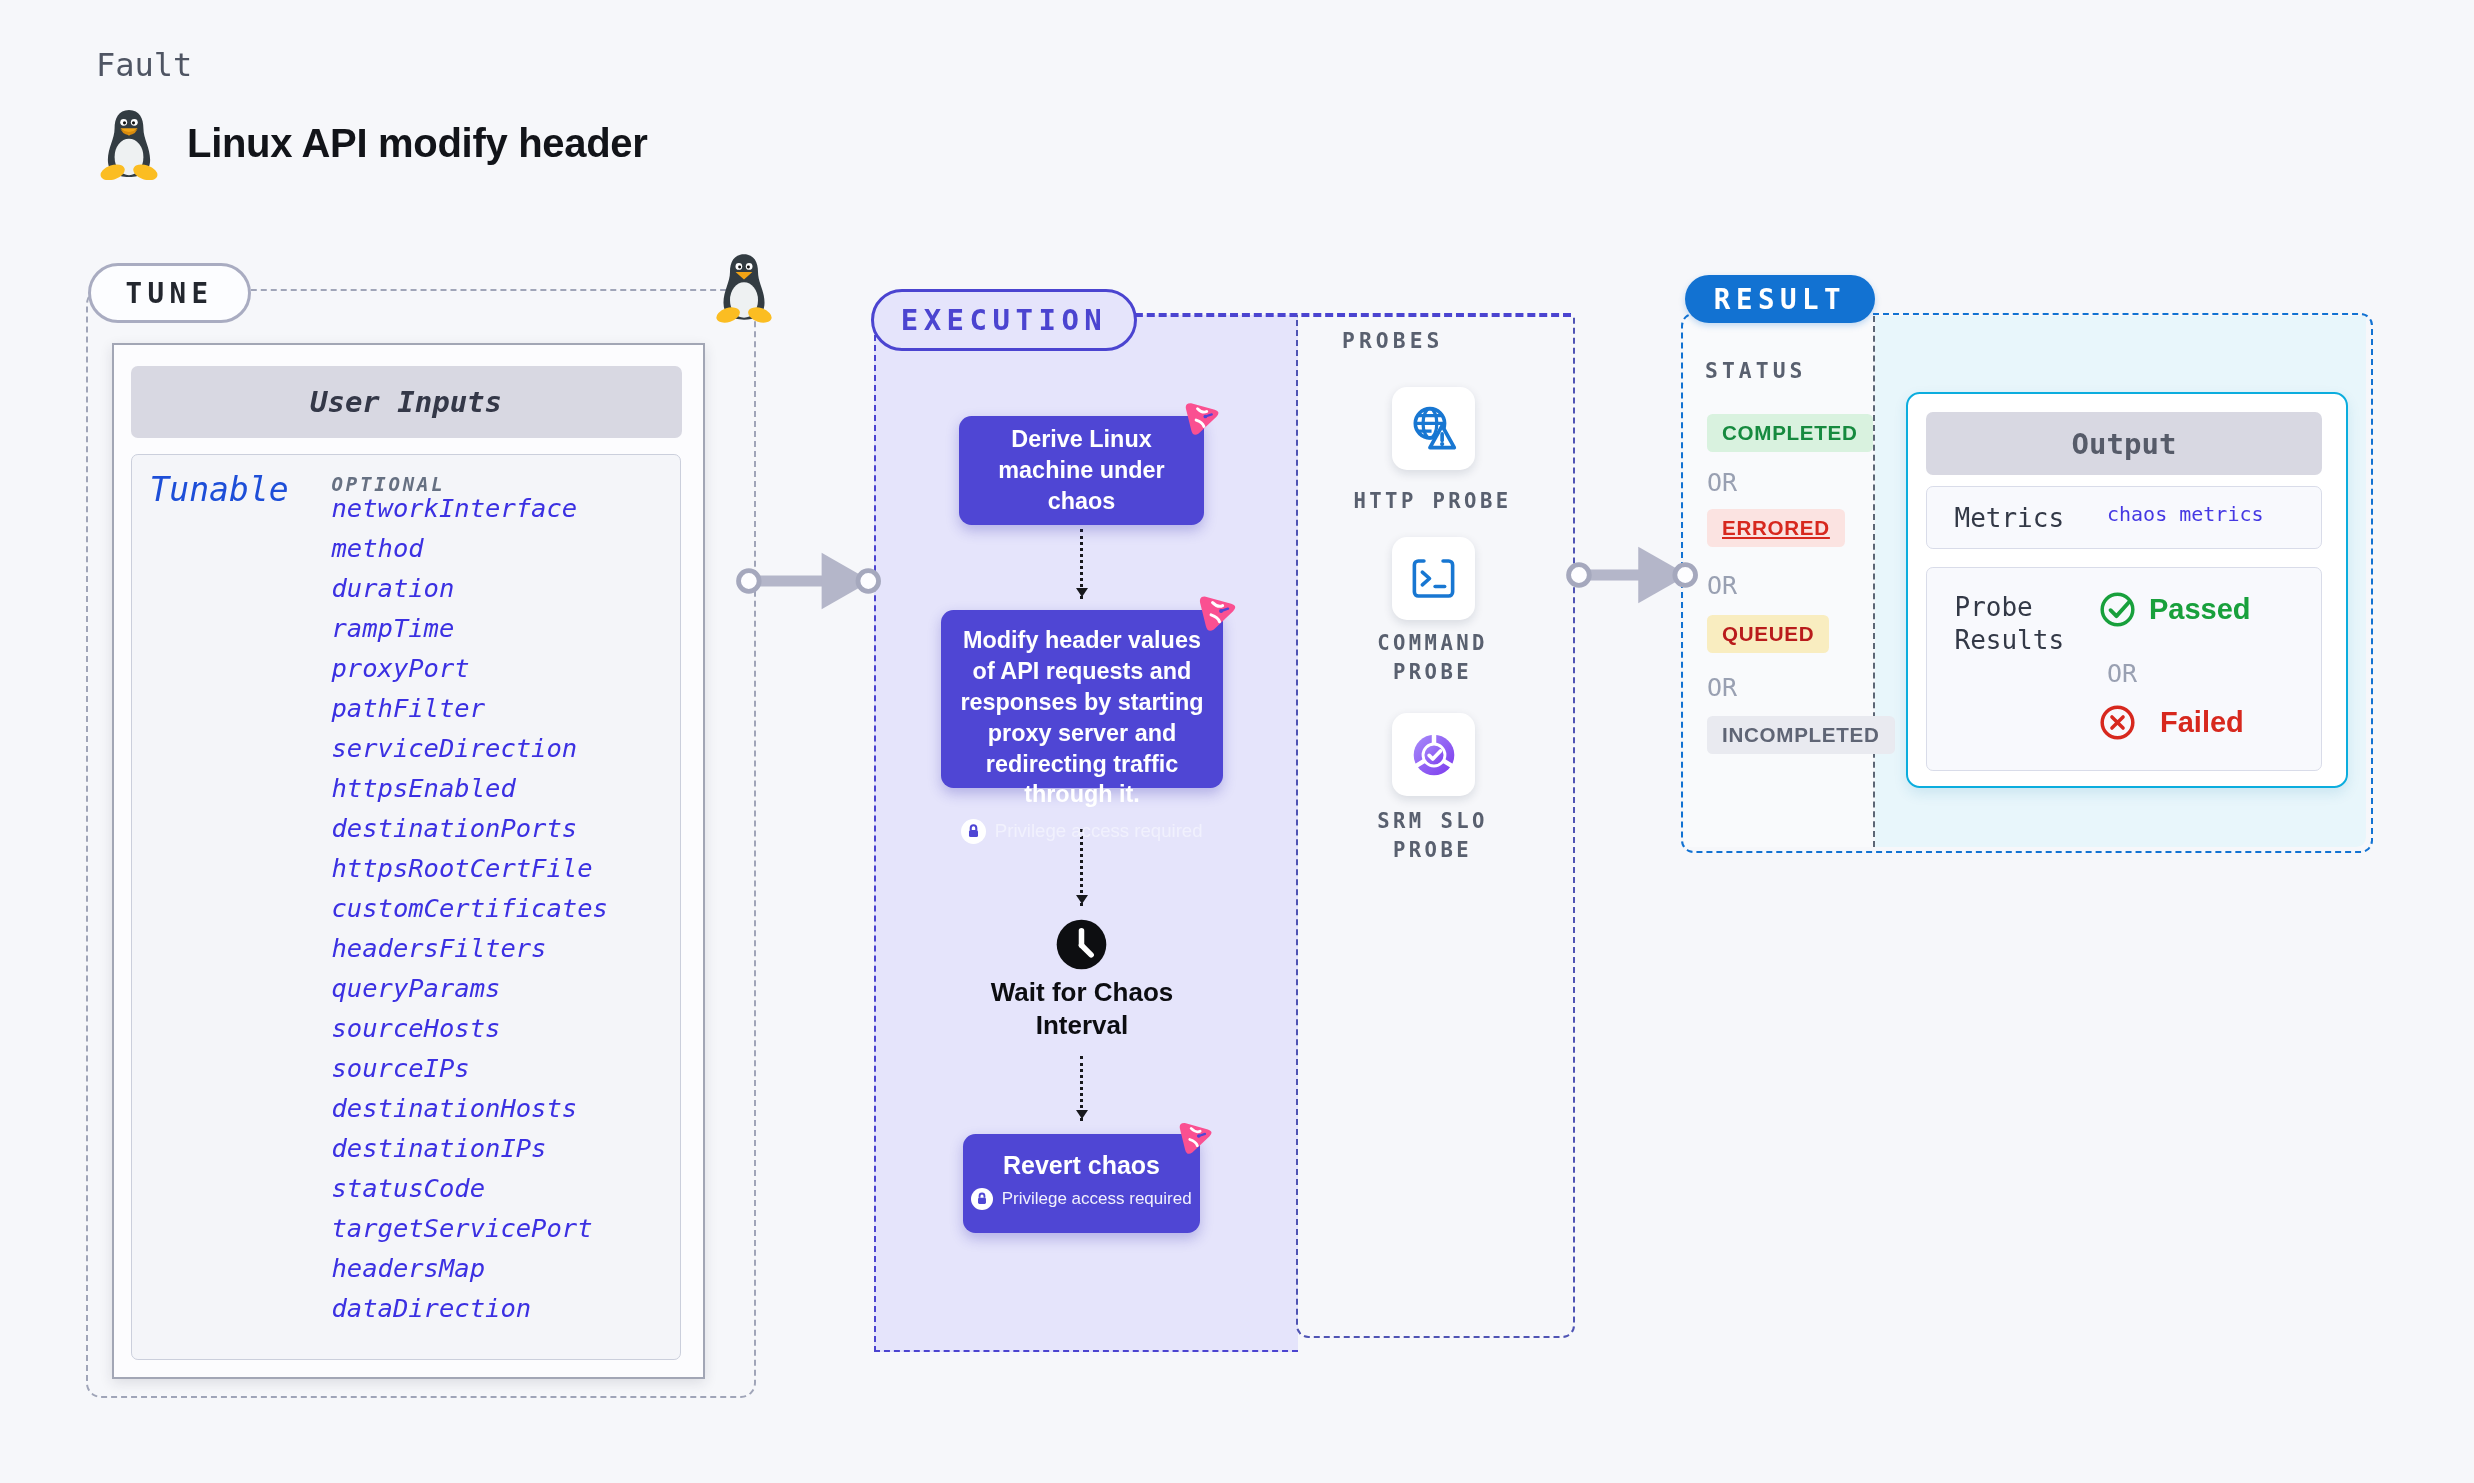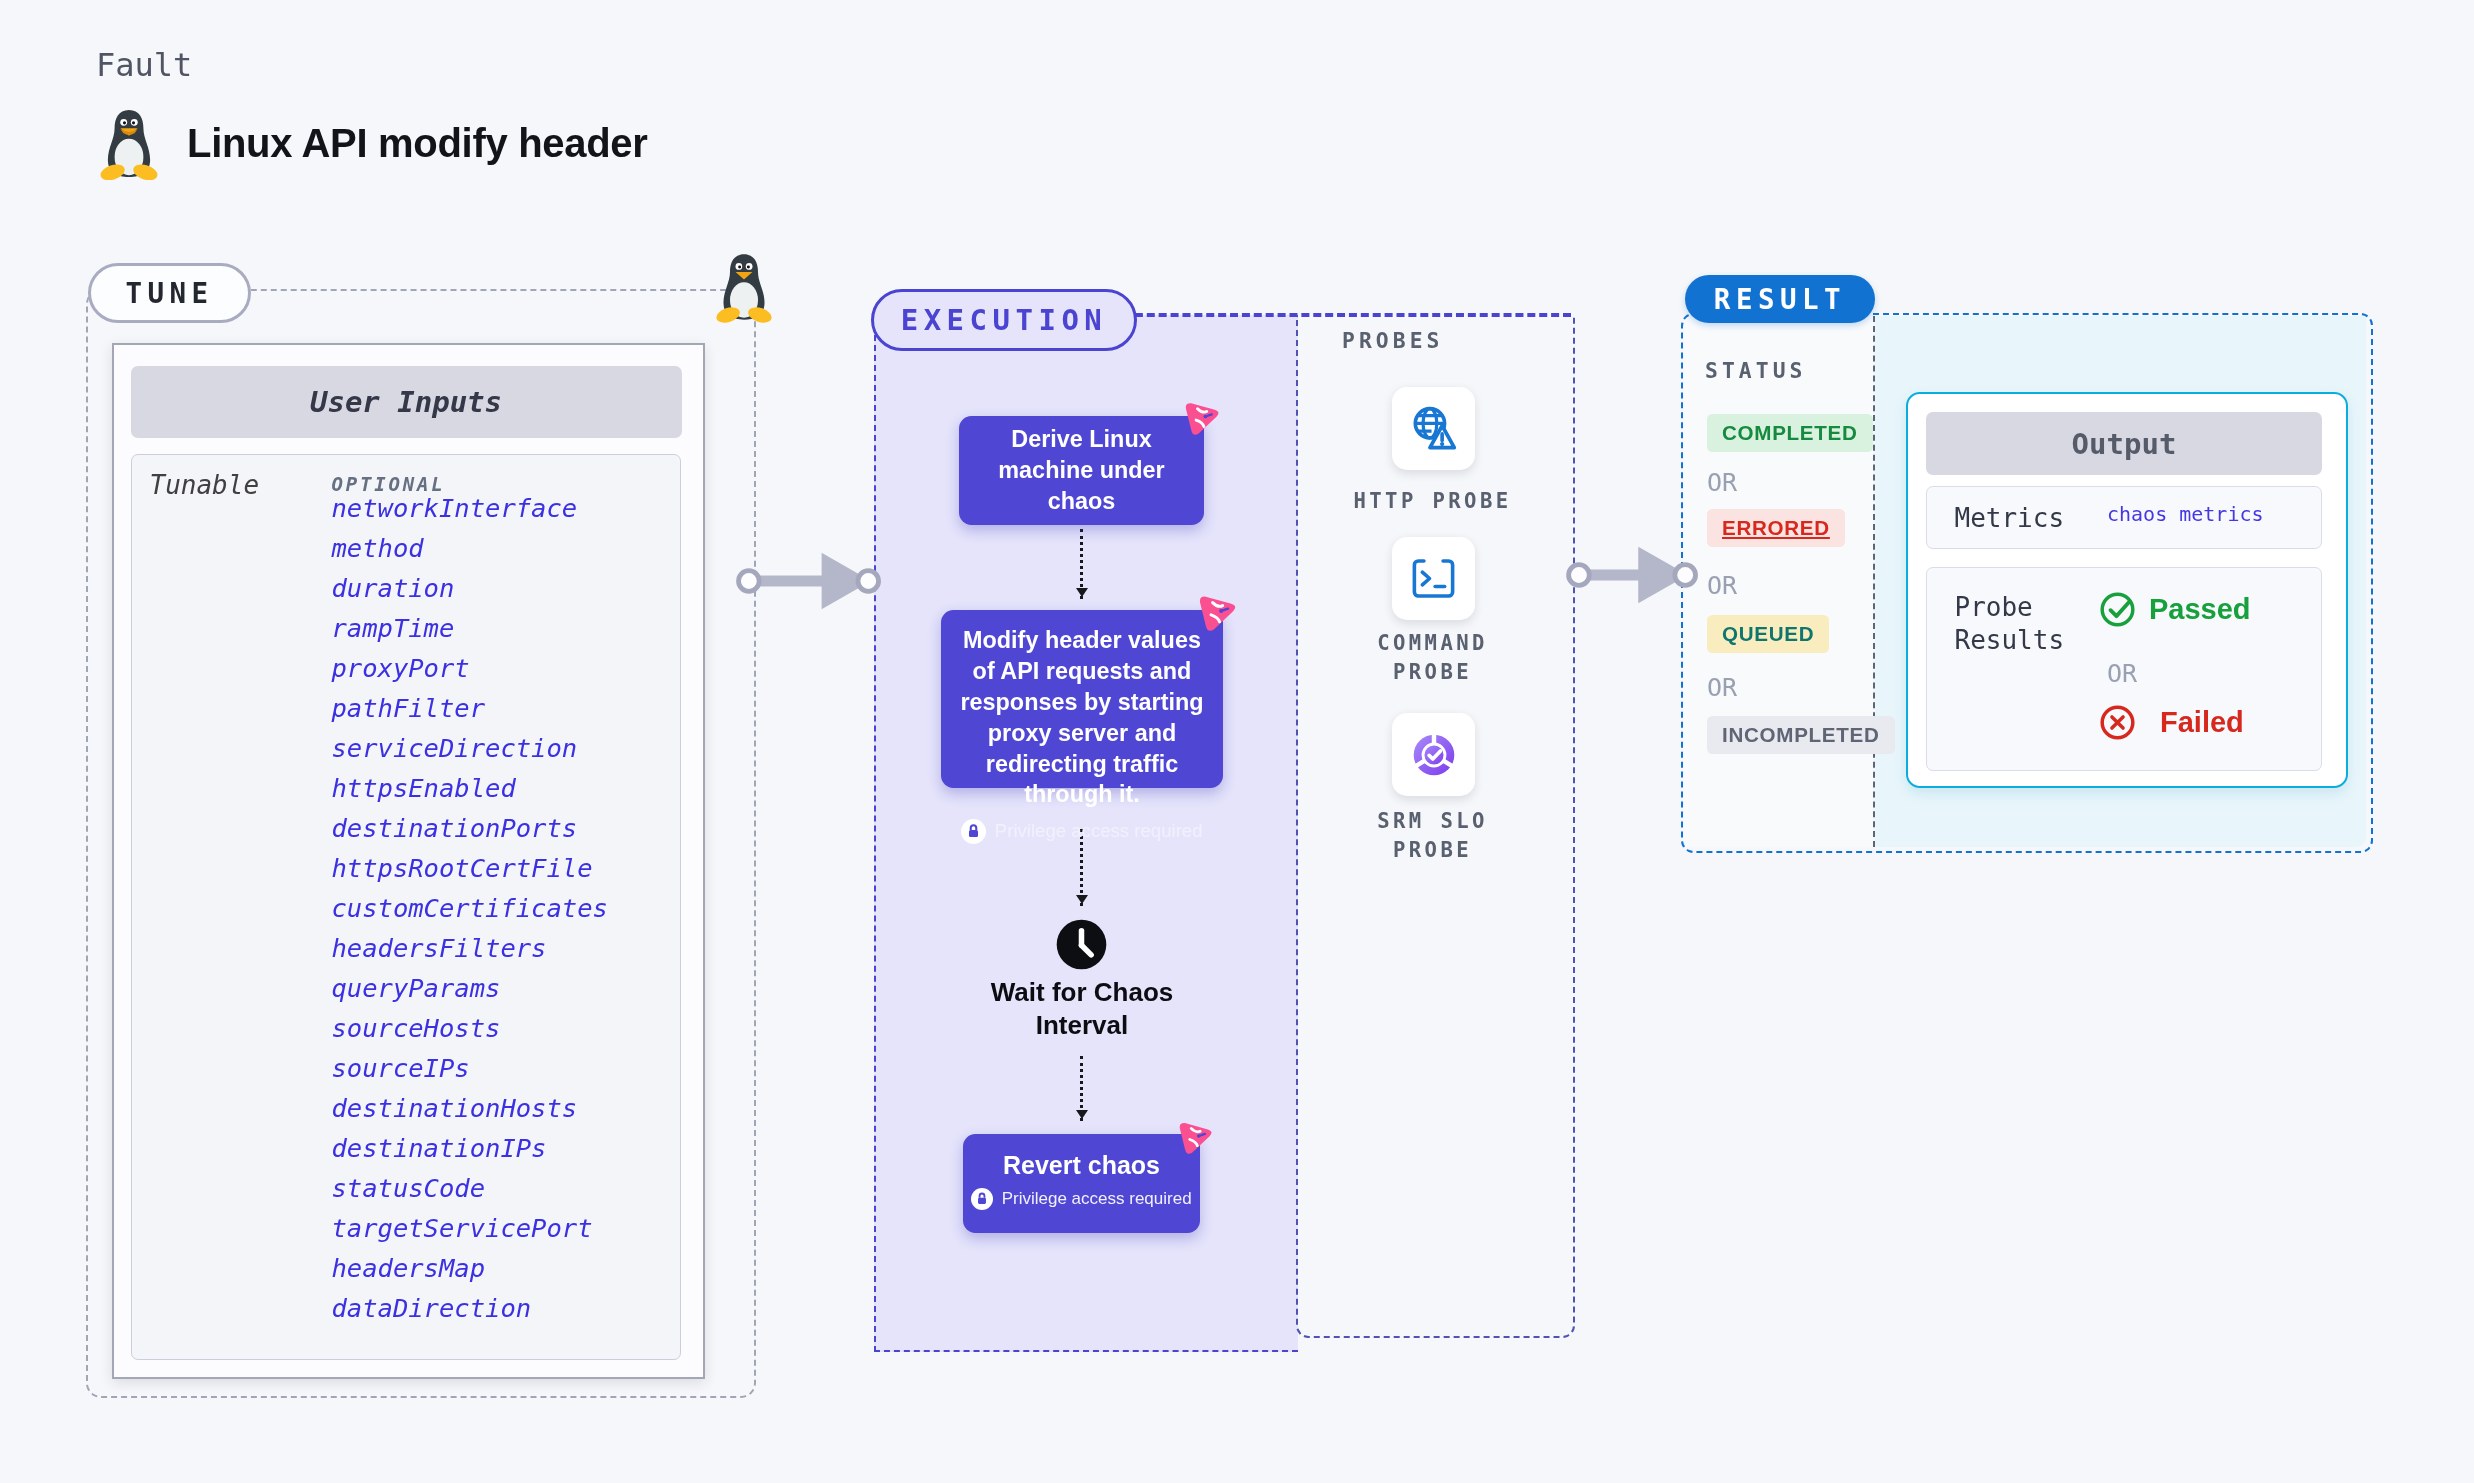--- a/index.html
+++ b/index.html
@@ -16,21 +16,21 @@
   .pill{display:flex;align-items:center;justify-content:center;border-radius:33px;font-weight:700;letter-spacing:5.5px;z-index:3;}
   .tune-pill{left:88px;top:263px;width:157px;height:54px;background:#fcfdff;border:3.4px solid #a9acc1;color:#23272f;font-size:27.5px;}
   .exec-pill{left:871px;top:289px;width:260px;height:56px;background:#e5e4fb;border:3.4px solid #4b44d0;color:#4b44d0;font-size:29px;}
   .result-pill{left:1685px;top:275px;width:190px;height:48px;background:#1272d2;color:#ffffff;font-size:27.5px;box-shadow:0 2.8px 6.9px rgba(18,114,210,.25);}
 
   
   .tune-box{left:86px;top:289px;width:666px;height:1105px;border:2.8px dashed #a0a5b8;border-radius:15px;}
   .ui-card{left:112px;top:343px;width:589px;height:1032px;background:#fcfcfe;border:2.1px solid #a2a6b5;border-radius:0;box-shadow:0 4.1px 12.4px rgba(30,35,60,.12);font-style:italic;}
   .ui-head{left:16.5px;top:20.6px;width:551px;height:72px;background:#d8d8e2;border-radius:6.9px;display:flex;align-items:center;justify-content:center;font-size:29px;font-weight:700;color:#343848;}
   .ui-rows{left:16.5px;top:109px;width:548px;height:904px;background:#f4f5f9;border:1.4px solid #cbcfdc;border-radius:6.9px;}
-  .tun-label{left:18px;top:15px;font-size:26px;color:#404040;text-align:center;}
+  .tun-label{left:18px;top:15px;font-size:33px;color:#1d4ed8;text-align:center;}
   .opt-label{left:200px;top:18px;font-size:19px;font-weight:700;letter-spacing:2.8px;color:#667082;}
   .tun-list{left:200px;top:33px;display:flex;flex-direction:column;}
   .tun-item{font-family:"DejaVu Sans Mono",monospace;font-size:25.5px;line-height:40px;color:#3b30e2;}
 
   
   .exec-panel{left:874px;top:315px;width:422px;height:1035px;background:#e5e4fb;border-left:2.8px dashed #4b44d0;border-bottom:2.8px dashed #4b44d0;}
   .exec-topline{left:1123px;top:313px;width:448px;height:0;border-top:4.1px dashed #4b44d0;}
   .probes-box{left:1296px;top:315px;width:275px;height:1021px;border:2.1px dashed #4f54b4;border-top:none;border-radius:0 0 12.4px 12.4px;}
   .chaos-node{background:#4f46d4;border-radius:12.4px;color:#ffffff;box-shadow:0 5.5px 12.4px rgba(55,45,180,.28);z-index:2;}
   .node-text{font-weight:700;font-size:23.4px;line-height:1.32;text-align:center;}
@@ -49,21 +49,21 @@
   .probe-label{width:179px;text-align:center;font-size:20.6px;font-weight:700;letter-spacing:3.4px;color:#59606f;line-height:29px;}
 
   
   .result-box{left:1681px;top:313px;width:688px;height:536px;border:2.8px dashed #1272d2;border-radius:12.4px;}
   .status-bg{left:1684px;top:316px;width:189px;height:531px;background:#f9fafc;}
   .cyan-bg{left:1875px;top:316px;width:491px;height:531px;background:#e8f6fb;border-radius:0 0 9.6px 0;}
   .result-divider{left:1873px;top:316px;width:0;height:531px;border-left:2.1px dashed #5d6675;}
   .badge{display:inline-block;padding:6.9px 15px;border-radius:5.5px;font-size:20.6px;font-weight:700;letter-spacing:0.7px;}
   .badge-completed{background:#d9f2df;color:#168a3f;}
   .badge-errored{background:#fbe3e1;color:#d7281e;}
-  .badge-queued{background:#f9edc0;color:#0f766e;}
+  .badge-queued{background:#f9edc0;color:#b91c1c;}
   .badge-incompleted{background:#e9eaf0;color:#5f6575;}
   .or-label{font-size:25px;color:#99a0b2;}
 
   .output-box{left:1906px;top:392px;width:438px;height:392px;background:#ffffff;border:2.8px solid #0badde;border-radius:13.8px;box-shadow:0 5.5px 12.4px rgba(10,120,170,.12);z-index:2;}
   .out-head{left:18px;top:18px;width:396px;height:63px;background:#d8d8e2;border-radius:6.9px;display:flex;align-items:center;justify-content:center;font-size:29px;font-weight:700;color:#565b69;}
   .out-row{background:#f8f9fd;border:1.4px solid #d9dce9;border-radius:6.9px;}
   .m-row{left:18px;top:92px;width:394px;height:61px;}
   .p-row{left:18px;top:173px;width:394px;height:202px;}
   .row-label{font-size:26px;color:#333947;line-height:33px;}
   .metrics-value{font-size:20px;color:#4538e3;}

